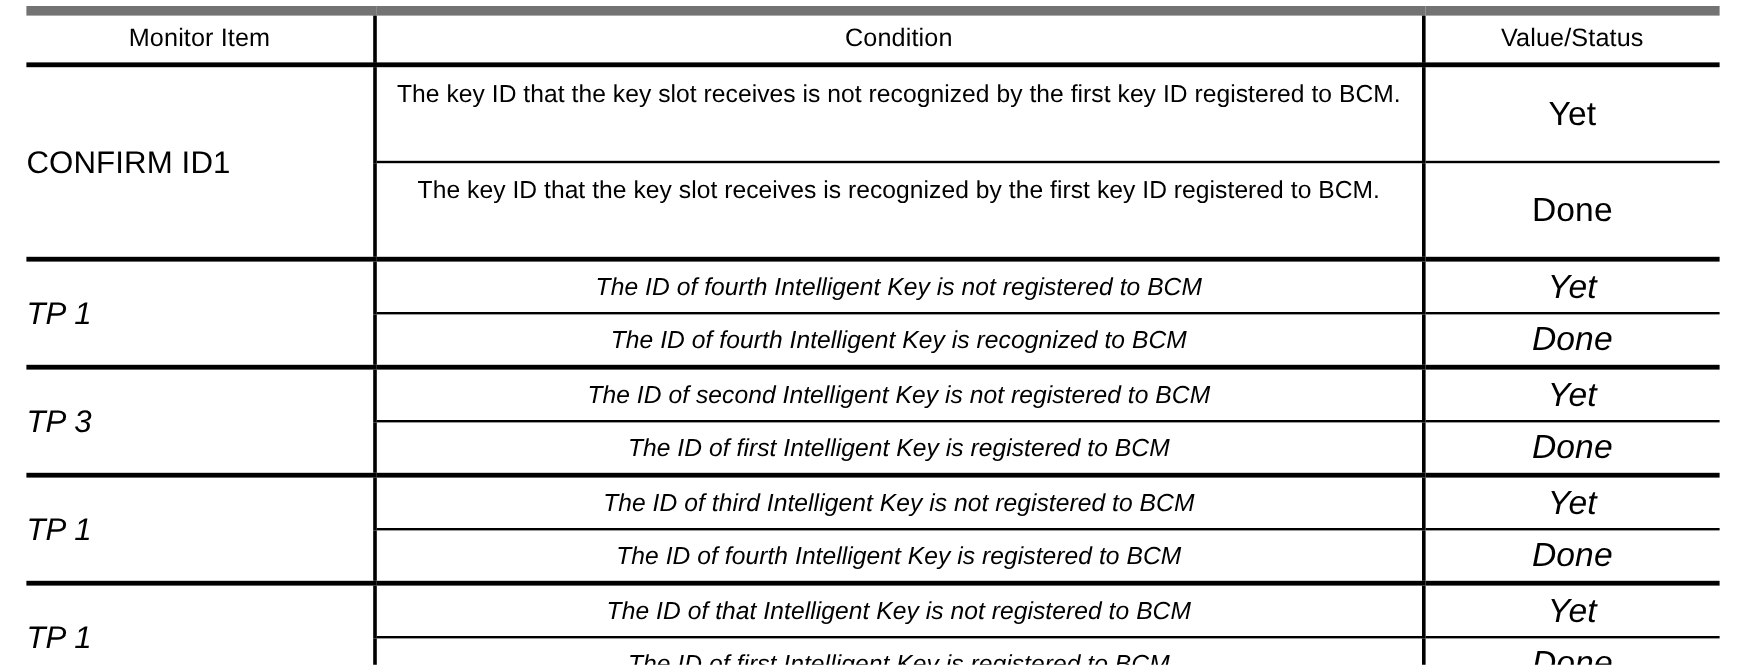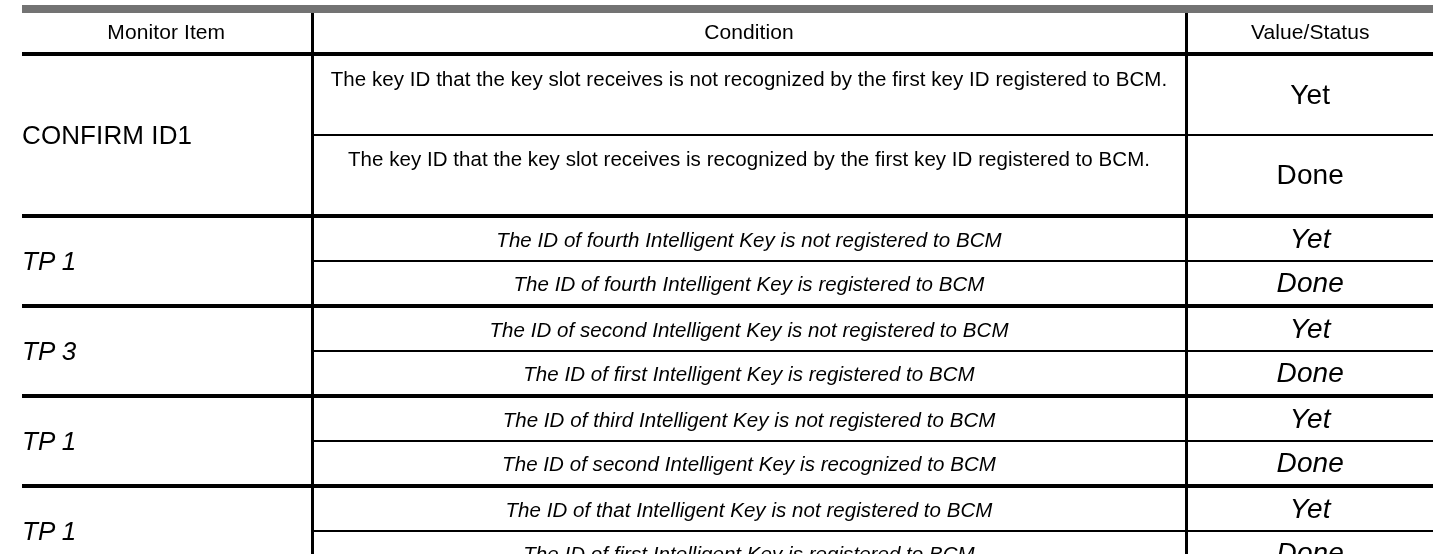--- a/index.html
+++ b/index.html
@@ -132,41 +132,41 @@
           <td class="cond-cell two-line rule-thick vline-l">The key ID that the key slot receives is recognized by the first key ID registered to BCM.</td>
           <td class="value-cell rule-thick vline-l">Done</td>
         </tr>
 
         <tr class="r-norm">
           <td class="item-cell rule-thick" rowspan="2">TP 1</td>
           <td class="cond-cell rule-thin vline-l">The ID of fourth Intelligent Key is not registered to BCM</td>
           <td class="value-cell rule-thin vline-l">Yet</td>
         </tr>
         <tr class="r-norm">
-          <td class="cond-cell rule-thick vline-l">The ID of fourth Intelligent Key is registered to BCM</td>
+          <td class="cond-cell rule-thick vline-l">The ID of fourth Intelligent Key is recognized to BCM</td>
           <td class="value-cell rule-thick vline-l">Done</td>
         </tr>
 
         <tr class="r-norm">
           <td class="item-cell rule-thick" rowspan="2">TP 3</td>
           <td class="cond-cell rule-thin vline-l">The ID of second Intelligent Key is not registered to BCM</td>
           <td class="value-cell rule-thin vline-l">Yet</td>
         </tr>
         <tr class="r-norm">
           <td class="cond-cell rule-thick vline-l">The ID of first Intelligent Key is registered to BCM</td>
           <td class="value-cell rule-thick vline-l">Done</td>
         </tr>
 
         <tr class="r-norm">
           <td class="item-cell rule-thick" rowspan="2">TP 1</td>
           <td class="cond-cell rule-thin vline-l">The ID of third Intelligent Key is not registered to BCM</td>
           <td class="value-cell rule-thin vline-l">Yet</td>
         </tr>
         <tr class="r-norm">
-          <td class="cond-cell rule-thick vline-l">The ID of second Intelligent Key is recognized to BCM</td>
+          <td class="cond-cell rule-thick vline-l">The ID of fourth Intelligent Key is registered to BCM</td>
           <td class="value-cell rule-thick vline-l">Done</td>
         </tr>
 
         <tr class="r-norm">
           <td class="item-cell rule-bottom" rowspan="2">TP 1</td>
           <td class="cond-cell rule-thin vline-l">The ID of that Intelligent Key is not registered to BCM</td>
           <td class="value-cell rule-thin vline-l">Yet</td>
         </tr>
         <tr class="r-norm">
           <td class="cond-cell rule-bottom vline-l">The ID of first Intelligent Key is registered to BCM</td>

